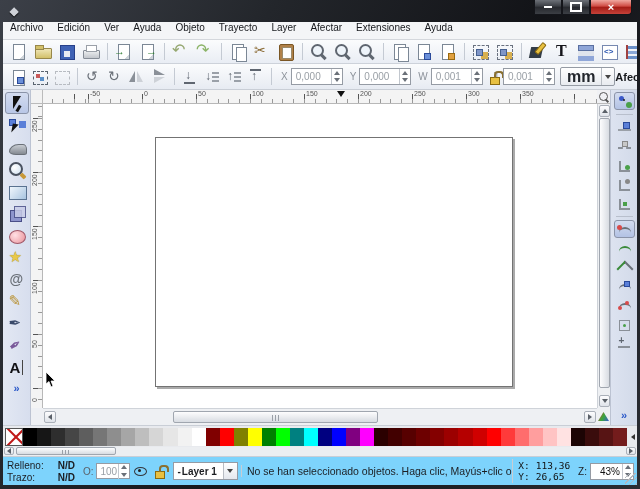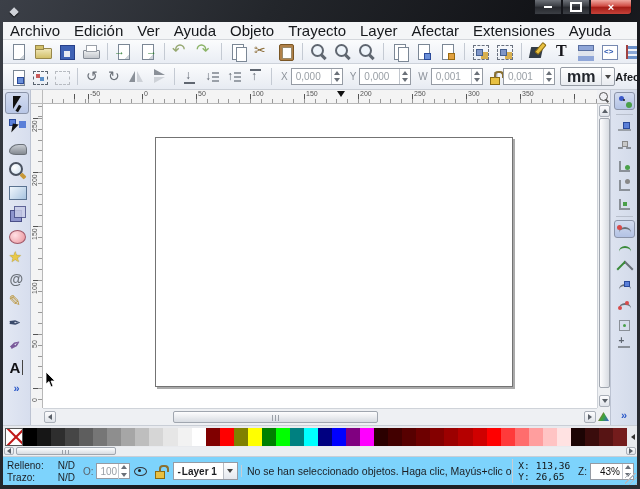--- a/index.html
+++ b/index.html
@@ -10,21 +10,21 @@
   .titlebar .appicon{position:absolute;left:7px;top:4px;width:14px;height:14px;color:#cfd2d8;font-size:12px;line-height:14px;text-align:center;text-shadow:0 1px 1px #000}
   .titlebar .title{position:absolute;left:26px;top:4px;text-shadow:0 1px 2px #000;white-space:nowrap}
   .winbtns{position:absolute;right:8px;top:0;height:15px;display:flex}
   .winbtn{width:28px;height:15px;background:linear-gradient(#6d7178,#3a3d43 45%,#26282d 50%,#3c3f45);border:1px solid #14151a;border-top:none;display:flex;align-items:center;justify-content:center;color:#fff}
   .winbtn.min::after{content:"";width:8px;height:2px;background:#fff}
   .winbtn.max::after{content:"";width:8px;height:6px;border:2px solid #fff}
   .winbtn.close{width:42px;background:linear-gradient(#f0a8a0,#cf4a42 45%,#a31b14 50%,#c5423a);border-bottom-right-radius:4px;border-bottom-left-radius:2px;font-size:11px;font-weight:bold}
   
   .client{position:absolute;left:3px;top:22px;width:634px;height:463px;background:#eef0f4;overflow:hidden}
   
-  .menubar{position:absolute;left:0;top:0;width:634px;height:18px;background:#f4f5f7;border-bottom:1px solid #d4d7dc;display:flex;align-items:center;font-size:15px;color:#16181c}
+  .menubar{position:absolute;left:0;top:0;width:634px;height:18px;background:#f4f5f7;border-bottom:1px solid #d4d7dc;display:flex;font-size:10px;color:#16181c}
   .menubar span{padding:0 7px}
   
   .cmdbar{position:absolute;left:0;top:18px;width:634px;height:24px;background:linear-gradient(#fbfcfd,#e9edf4);border-bottom:1px solid #cdd2da;display:flex;align-items:center;padding-left:4px}
   .optbar{position:absolute;left:0;top:42px;width:634px;height:26px;background:linear-gradient(#fbfcfd,#e7ebf2);border-bottom:1px solid #c9ced6;display:flex;align-items:center;padding:0 6px 0 4px;font-size:10px;color:#5a5f66}
   .tbsep{width:1px;height:17px;background:#c4cad3;margin:0 4px;flex:0 0 1px}
   .tb{width:22px;height:22px;position:relative;flex:0 0 22px;margin:0 1px}
   .optbar .tb{width:20px;height:20px;flex-basis:20px}
   
   .field{display:flex;align-items:center;margin:0 2px}
   .field .flabel{margin:0 3px;color:#8d939b}
@@ -93,21 +93,21 @@
   .swatch.none::before{transform:rotate(45deg)}.swatch.none::after{transform:rotate(-45deg)}
   .palarrow{flex:0 0 10px;height:18px;display:flex;align-items:center;justify-content:center}
   .palarrow::after{content:"";border:3px solid transparent;border-right:4px solid #333;margin-right:2px}
   .palscroll{position:absolute;left:0;top:425px;width:634px;height:9px;background:#eceef1}
   .palscroll .sbtn.lf{top:0;width:10px;height:8px}.palscroll .sbtn.rt{top:0;width:10px;height:8px}
   .pthumb{position:absolute;left:13px;top:0;width:100px;height:8px;background:linear-gradient(#fdfdfe,#d8dce2);border:1px solid #a0a6af;border-radius:2px}
   .pthumb::after{top:2px;height:4px}
   
   .statusbar{position:absolute;left:0;top:434px;width:634px;height:29px;background:#7dd3fc;border-top:1px solid #c9ced6;display:flex;align-items:center;font-size:10px;color:#1c1e22}
   .fs{display:grid;grid-template-columns:auto auto;column-gap:14px;row-gap:1px;padding:0 8px 0 4px}
-  .fs b{font-weight:normal}
+  .fs b{font-weight:bold}
   .opacity{display:flex;align-items:center}
   .opacity .spinbox{width:34px;height:16px}
   .mini{width:16px;height:16px;position:relative;margin:0 2px}
   .eye::before{content:"";position:absolute;left:2px;top:4px;width:11px;height:7px;border:1px solid #33373d;border-radius:50%}
   .eye::after{content:"";position:absolute;left:6px;top:6px;width:3px;height:3px;background:#222;border-radius:50%}
   .lock::before{content:"";position:absolute;left:3px;top:8px;width:8px;height:6px;background:#e8c040;border:1px solid #8a6a10}
   .lock::after{content:"";position:absolute;left:7px;top:2px;width:6px;height:5px;border:2px solid #8a7030;border-bottom:none;border-radius:4px 4px 0 0}
   .layerbox{height:18px;background:#fff;border:1px solid #959ba4;display:flex;align-items:center;margin:0 3px}
   .layerbox .lmark{font-weight:bold;padding-left:4px}
   .layerbox .lval{font-weight:bold;padding:0 6px 0 1px;font-size:10px}

